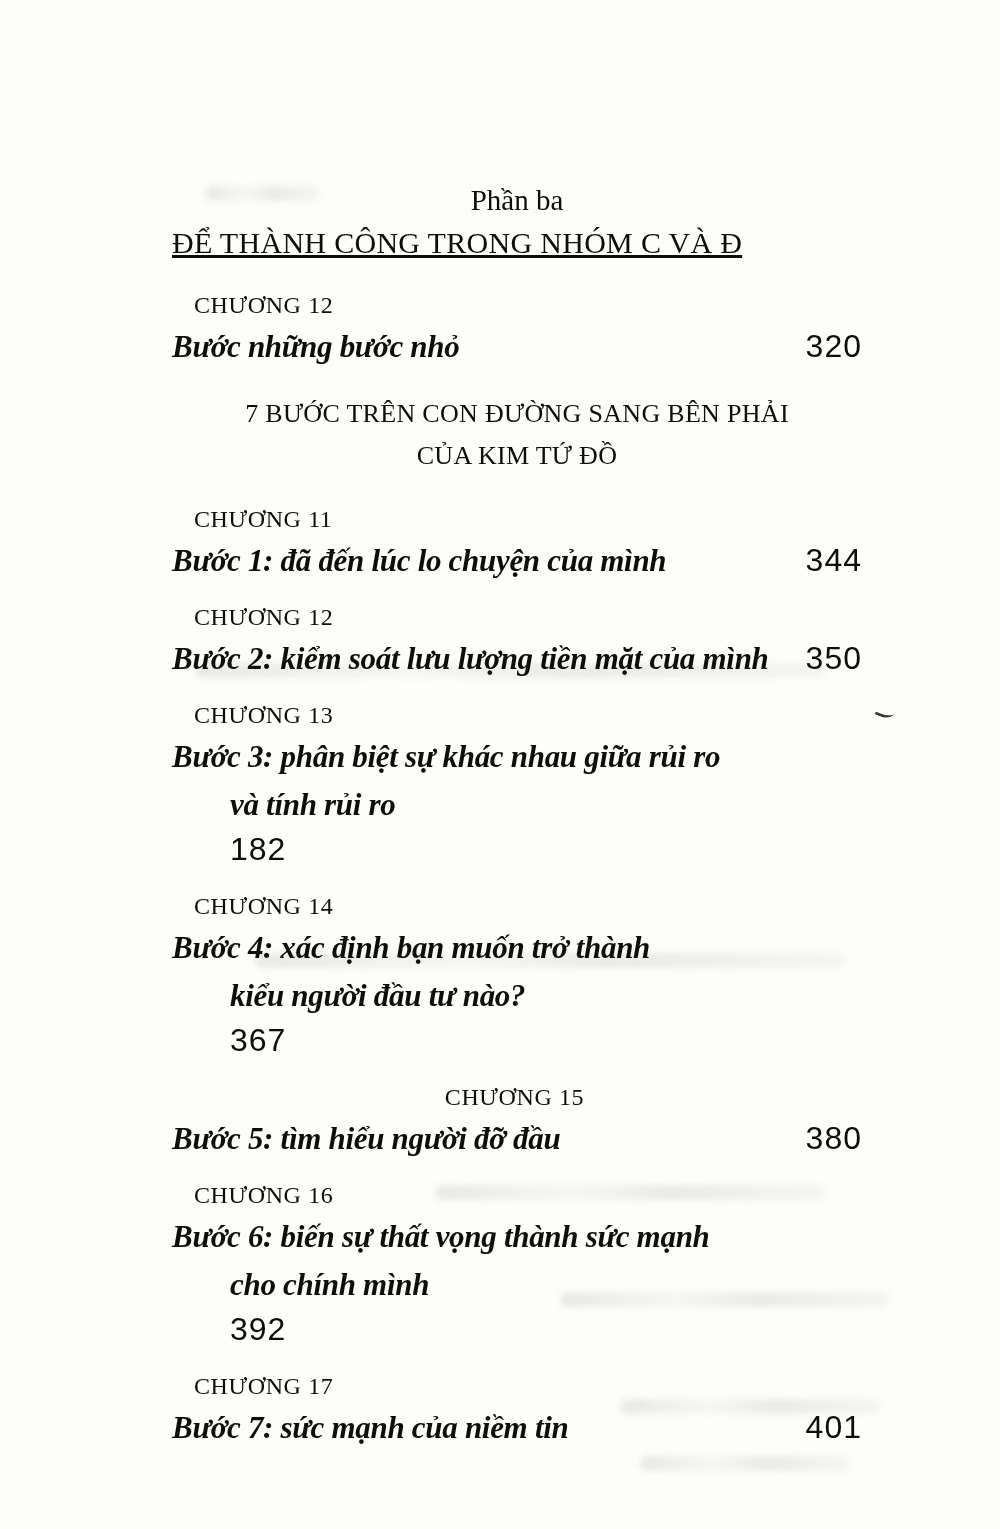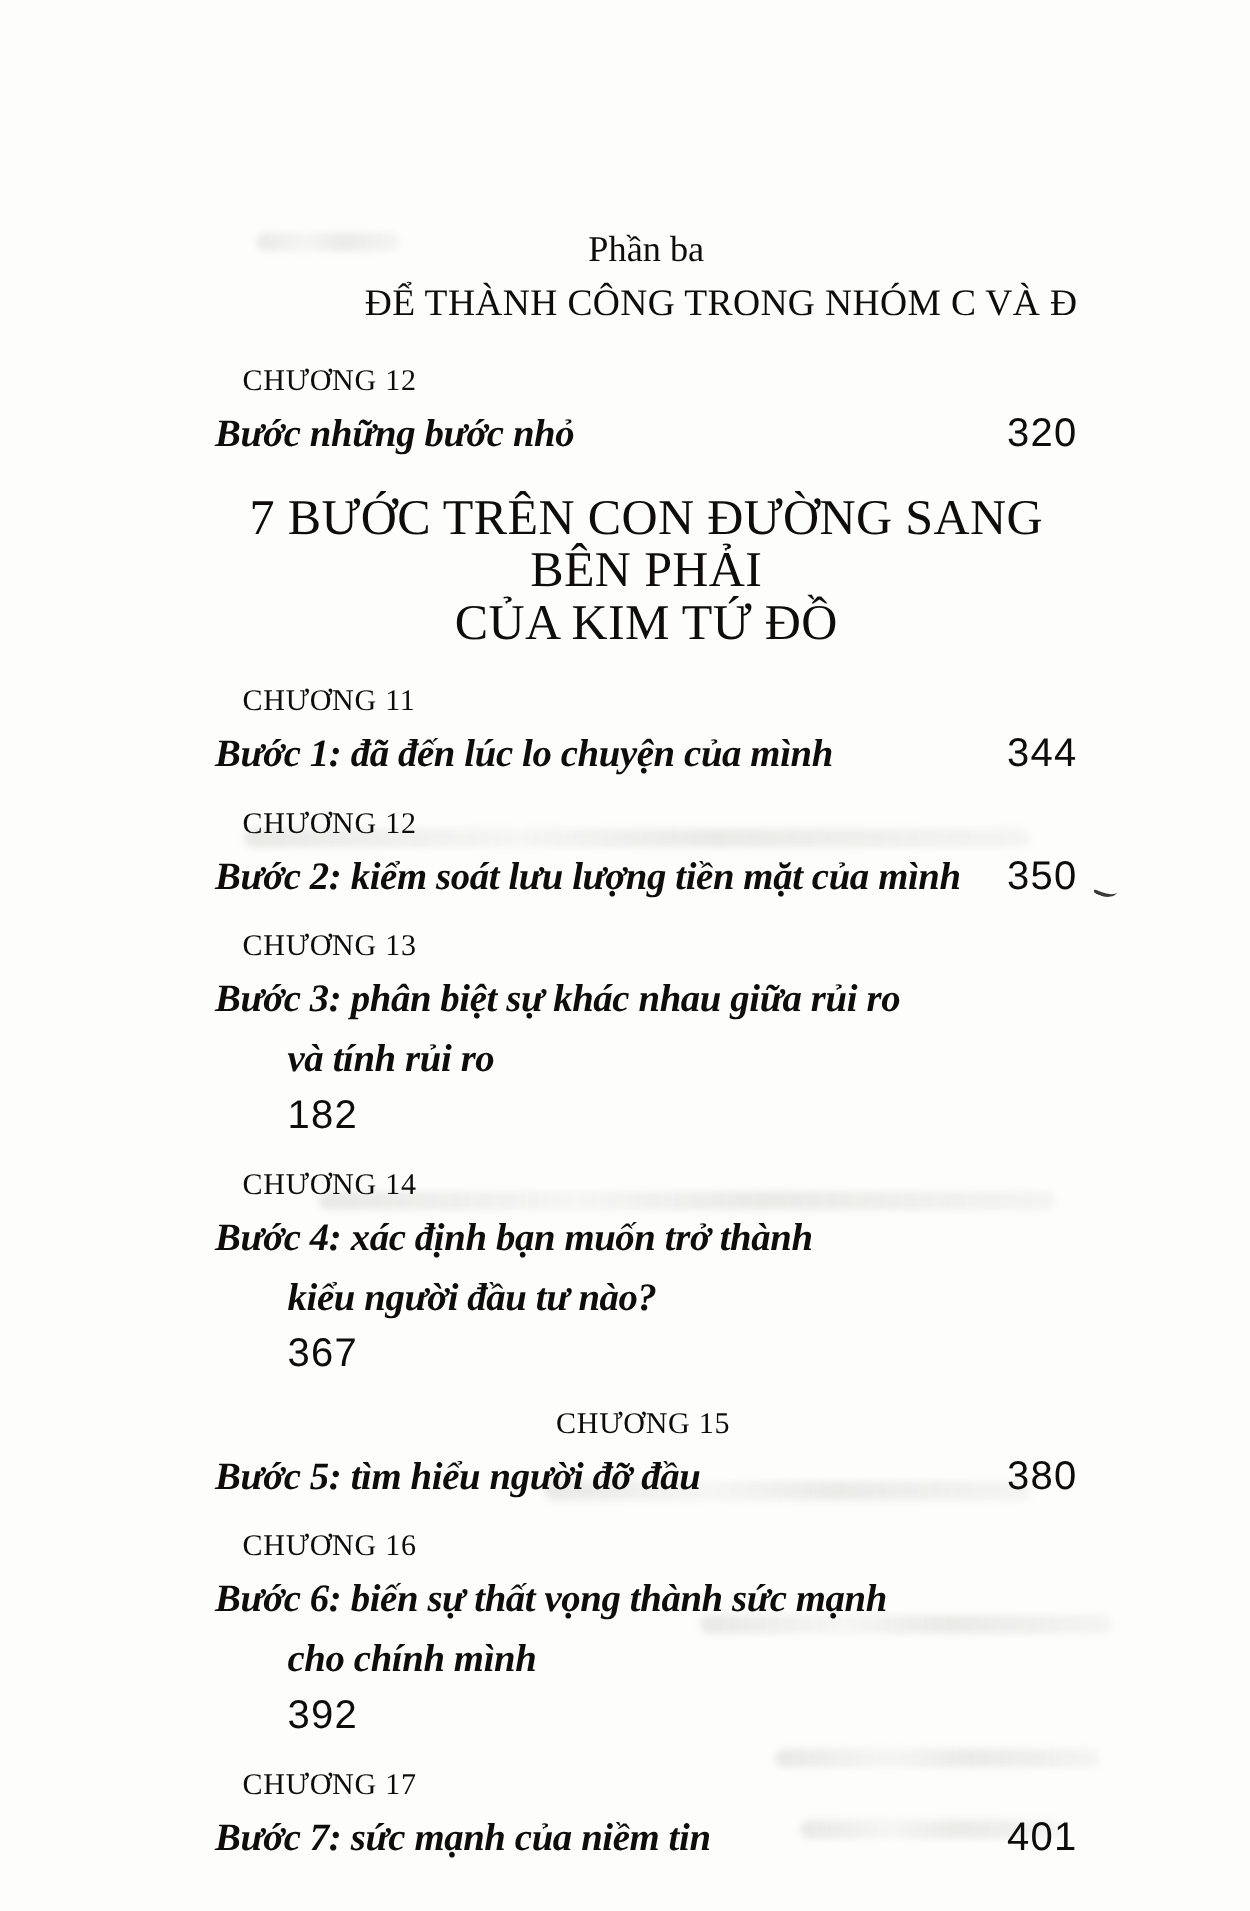--- a/index.html
+++ b/index.html
@@ -15,28 +15,29 @@
   .content {
     position:absolute;
     left:172px; top:183px;
     width:690px;
   }
   .part-label {
     text-align:center;
     font-size:29px; line-height:34px;
   }
   .part-title {
-    text-align:right;
+    text-align:left;
     font-size:30px; line-height:36px;
     margin-top:8px;
     letter-spacing:0.3px;
+    text-decoration:underline;
   }
   .section-heading {
     text-align:center;
-    font-size:40px; line-height:42px;
+    font-size:26px; line-height:42px;
     letter-spacing:0.3px;
     margin:24px 0 28px 0;
   }
   .entry { margin-top:20px; }
   .entry.first { margin-top:30px; }
   .chapter {
     font-size:24px; line-height:28px;
     letter-spacing:0.6px;
     margin:0 0 5px 22px;
   }

